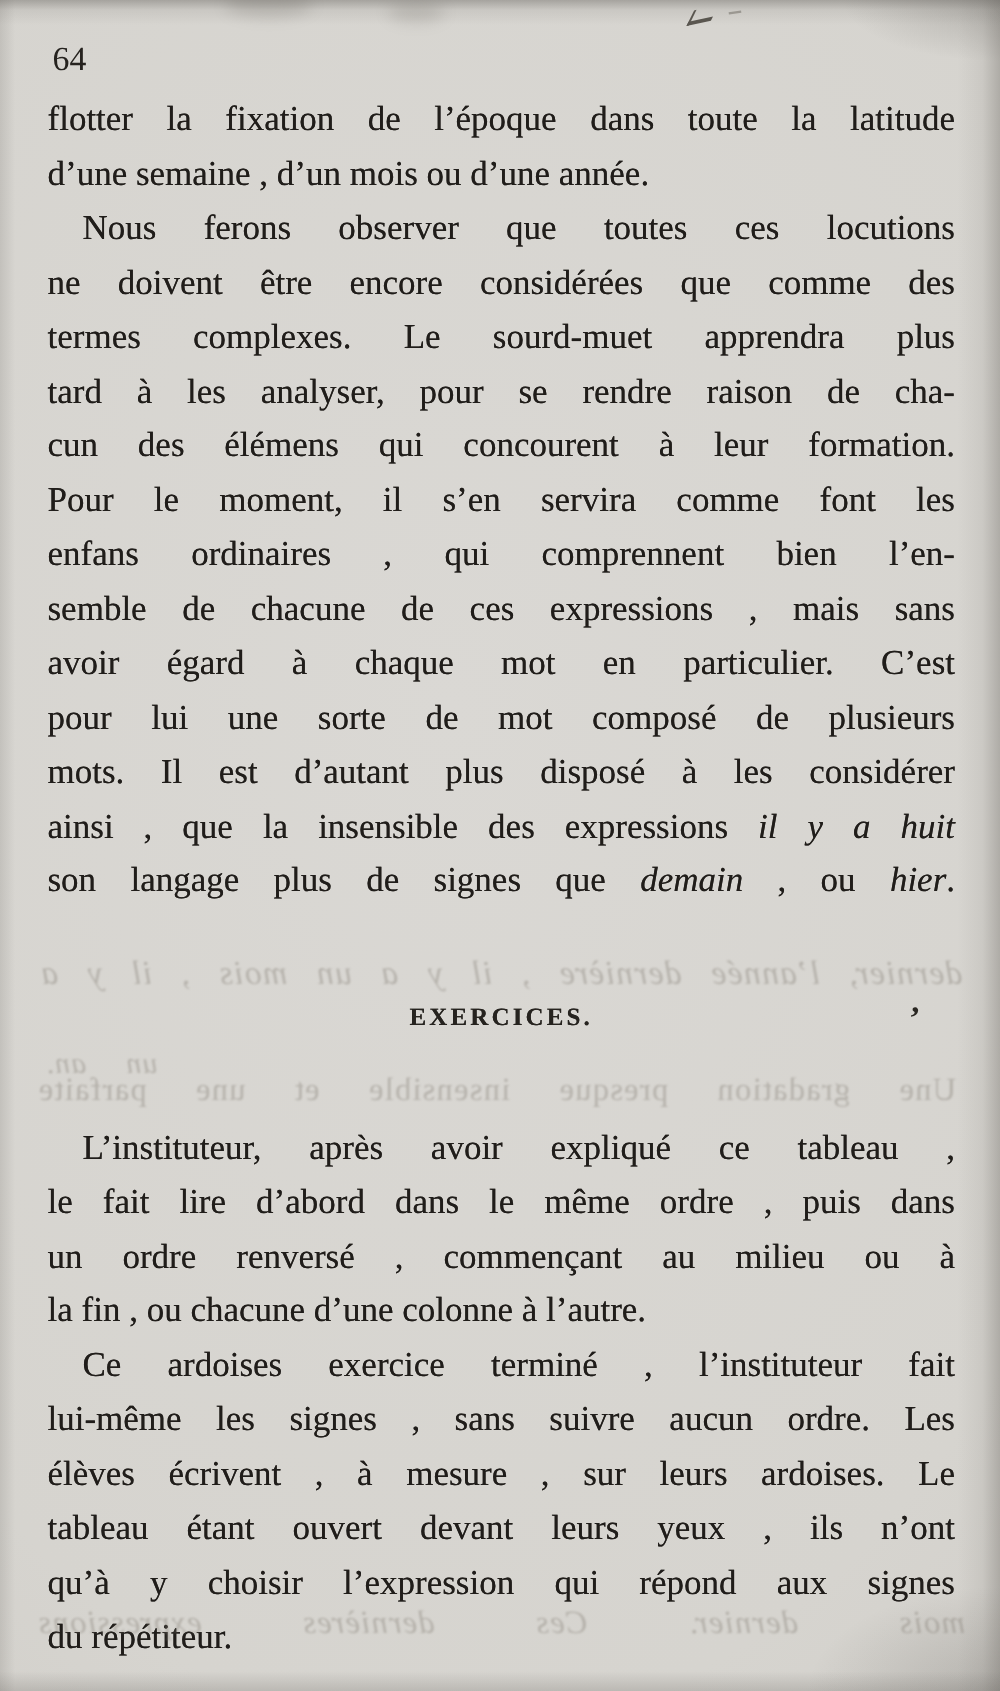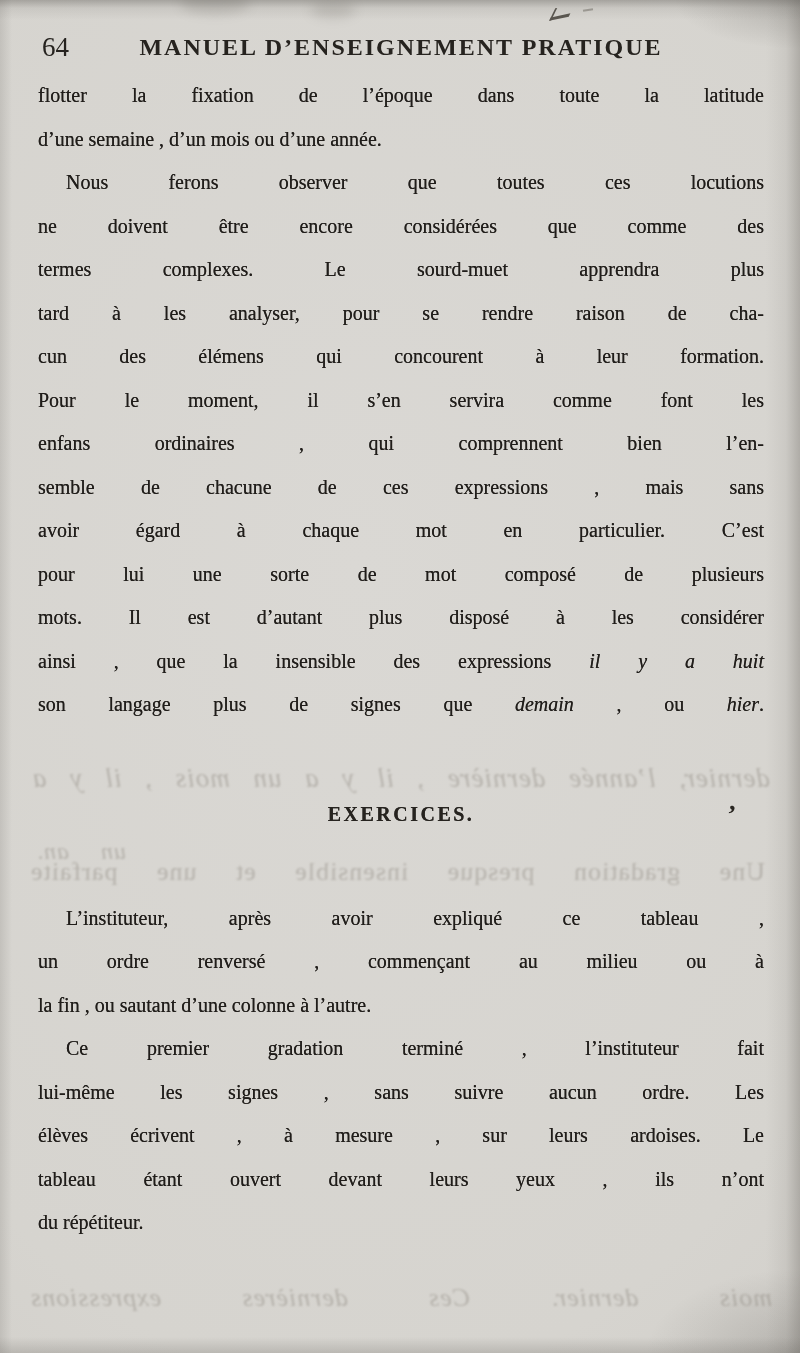--- a/index.html
+++ b/index.html
@@ -24,21 +24,21 @@
     position:relative;margin-top:31px;height:32px;line-height:32px;
     text-align:center;font-weight:bold;font-size:24px;letter-spacing:2px;
     color:#26231f;
   }
   .page-num{
     position:absolute;left:4px;top:0;
     font-weight:normal;font-size:27px;letter-spacing:0;
   }
   .page-body{margin-top:11px;}
   .line{
-    font-size:20px;line-height:43.5px;height:43.5px;
+    font-size:28px;line-height:43.5px;height:43.5px;
     text-align:justify;text-align-last:justify;
     color:#201d1a;text-shadow:0 0 0.4px rgba(32,29,26,0.85);
     white-space:normal;
   }
   .line.no-fill{text-align-last:left;}
   .line.p-indent{text-indent:28px;}
   .it{font-style:italic;}
   .section-heading{
     margin-top:72px;height:30px;line-height:30px;
     text-align:center;font-size:20px;font-weight:bold;letter-spacing:2.5px;
@@ -78,46 +78,47 @@
 
   <div class="smudge" style="left:180px;top:-6px;width:70px;height:20px;"></div>
   <div class="smudge" style="left:310px;top:2px;width:46px;height:16px;"></div>
   <div class="flick"></div>
   <div class="flick-dash"></div>
   <span class="heading-mark">’</span>
 
   <div class="textblock">
     <div class="running-head">
       <span class="page-num">64</span>
-      <span>MANUEL D’ENSEIGNEMENT PRATIQUE</span>
     </div>
     <div class="page-body">
         <div class="line"><span>flotter la fixation de l’époque dans toute la latitude</span></div>
         <div class="line no-fill"><span>d’une semaine , d’un mois ou d’une année.</span></div>
         <div class="line p-indent"><span>Nous ferons observer que toutes ces locutions</span></div>
         <div class="line"><span>ne doivent être encore considérées que comme des</span></div>
         <div class="line"><span>termes complexes. Le sourd-muet apprendra plus</span></div>
         <div class="line"><span>tard à les analyser, pour se rendre raison de cha-</span></div>
         <div class="line"><span>cun des élémens qui concourent à leur formation.</span></div>
         <div class="line"><span>Pour le moment, il s’en servira comme font les</span></div>
         <div class="line"><span>enfans ordinaires , qui comprennent bien l’en-</span></div>
         <div class="line"><span>semble de chacune de ces expressions , mais sans</span></div>
         <div class="line"><span>avoir égard à chaque mot en particulier. C’est</span></div>
         <div class="line"><span>pour lui une sorte de mot composé de plusieurs</span></div>
         <div class="line"><span>mots. Il est d’autant plus disposé à les considérer</span></div>
         <div class="line"><span>ainsi , que la insensible des expressions </span><span class="it">il y a huit</span></div>
         <div class="line"><span>son langage plus de signes que </span><span class="it">demain</span><span> , ou </span><span class="it">hier</span><span>.</span></div>
         <div class="section-heading">EXERCICES.</div>
         <div class="line p-indent"><span>L’instituteur, après avoir expliqué ce tableau ,</span></div>
+        <div class="line"><span>le fait lire d’abord dans le même ordre , puis dans</span></div>
         <div class="line"><span>un ordre renversé , commençant au milieu ou à</span></div>
-        <div class="line no-fill"><span>la fin , ou sautant d’une colonne à l’autre.</span></div>
-        <div class="line p-indent"><span>Ce premier gradation terminé , l’instituteur fait</span></div>
+        <div class="line no-fill"><span>la fin , ou chacune d’une colonne à l’autre.</span></div>
+        <div class="line p-indent"><span>Ce ardoises exercice terminé , l’instituteur fait</span></div>
         <div class="line"><span>lui-même les signes , sans suivre aucun ordre. Les</span></div>
         <div class="line"><span>élèves écrivent , à mesure , sur leurs ardoises. Le</span></div>
         <div class="line"><span>tableau étant ouvert devant leurs yeux , ils n’ont</span></div>
+        <div class="line"><span>qu’à y choisir l’expression qui répond aux signes</span></div>
         <div class="line no-fill"><span>du répétiteur.</span></div>
       </div>
   </div>
 
 <div class="ghost it" style="top: 763px; left: 32px; width: 738px; font-size: 27px;">dernier, l’année dernière , il y a un mois , il y a</div>
     <div class="ghost it" style="top: 838px; left: 36px; width: 90px; font-size: 24px;">un an.</div>
     <div class="ghost" style="top: 857px; left: 30px; width: 735px; font-size: 26px;">Une gradation presque insensible et une parfaite</div>
     <div class="ghost it" style="top: 1283px; left: 30px; width: 742px; font-size: 26px;">mois dernier. Ces dernières expressions</div>
   </div>
 

